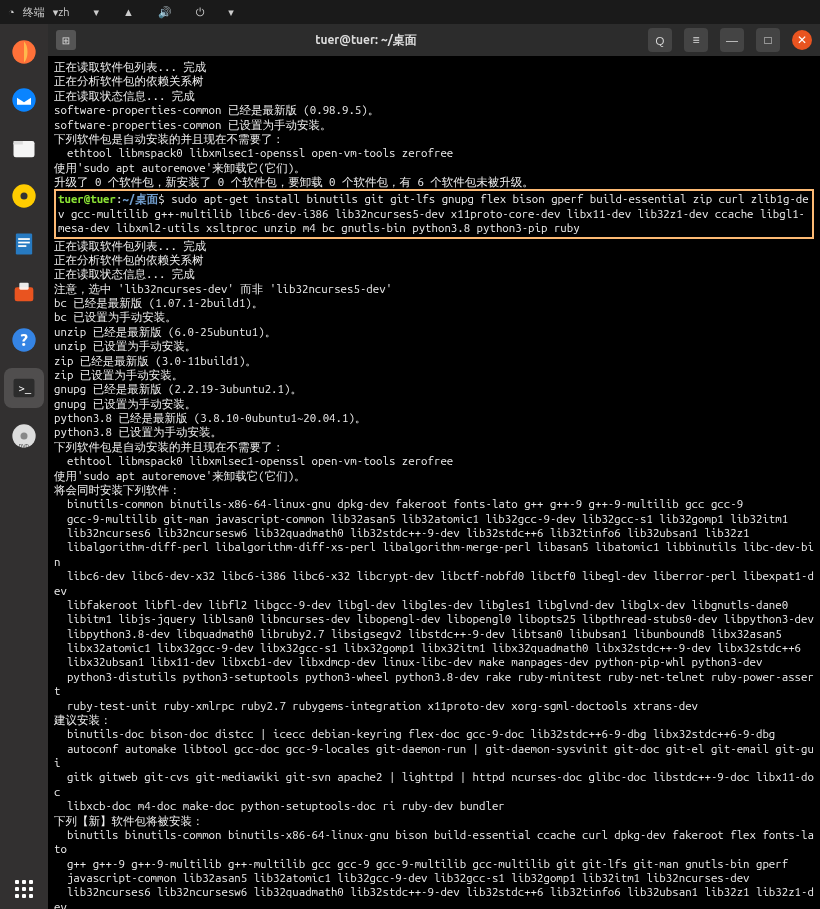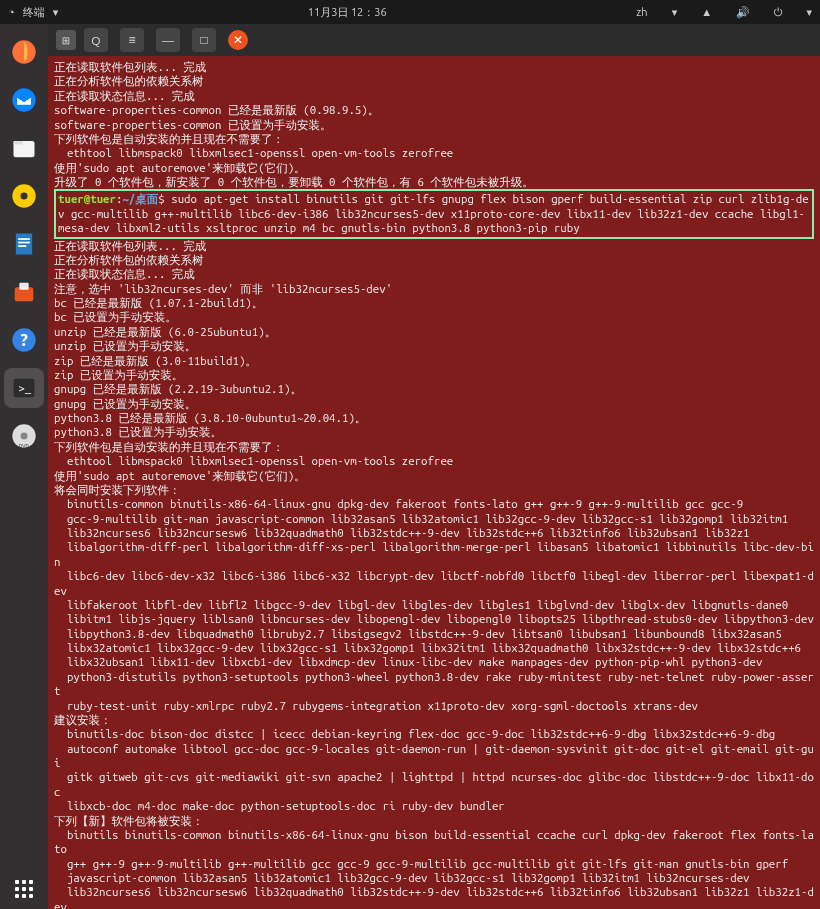--- a/index.html
+++ b/index.html
@@ -87,48 +87,47 @@
   background: #444;
   display: flex;
   align-items: center;
   justify-content: center;
   cursor: pointer;
   color: #ddd;
 }
 .win-btn.close { background: #e95420; color: #fff; border-radius: 50%; width: 20px; height: 20px; }
 .terminal {
   flex: 1;
-  background: #7f1d1d;
+  background: #000000;
   color: #eee;
   padding: 4px 6px;
   font-size: 11.5px;
   line-height: 1.25;
   overflow: hidden;
   white-space: pre-wrap;
   word-break: break-all;
 }
 .term-green { color: #8ae234; font-weight: bold; }
 .term-blue { color: #729fcf; font-weight: bold; }
 .term-white { color: #eee; }
 .highlight-red {
-  border: 2px solid #86efac;
+  border: 2px solid #fdba74;
   padding: 1px 2px;
   display: block;
 }
 </style>
 </head>
 <body>
 
 <div class="topbar">
   <div class="topbar-left">
     <span>◔</span>
     <span>终端</span>
     <span>▾</span>
   </div>
-  <div class="topbar-center">11月3日 12：36</div>
   <div class="topbar-right">
     <span>zh</span>
     <span>▾</span>
     <span>▲</span>
     <span>🔊</span>
     <span>⏻</span>
     <span>▾</span>
   </div>
 </div>
 
@@ -203,20 +202,21 @@
           <span></span>
           <span></span>
           <span></span>
         </div>
     </div>
   </div>
 
   <div class="window">
     <div class="titlebar">
       <div class="titlebar-icon">⊞</div>
+      <div class="titlebar-title">tuer@tuer: ~/桌面</div>
       <div class="titlebar-controls">
         <div class="win-btn">Q</div>
         <div class="win-btn">≡</div>
         <div class="win-btn">—</div>
         <div class="win-btn">□</div>
         <div class="win-btn close">✕</div>
       </div>
     </div>
 
     <div class="terminal"><div id="term-content"><div class="term-white">正在读取软件包列表... 完成</div><div class="term-white">正在分析软件包的依赖关系树</div><div class="term-white">正在读取状态信息... 完成</div><div class="term-white">software-properties-common 已经是最新版 (0.98.9.5)。</div><div class="term-white">software-properties-common 已设置为手动安装。</div><div class="term-white">下列软件包是自动安装的并且现在不需要了：</div><div class="term-white">  ethtool libmspack0 libxmlsec1-openssl open-vm-tools zerofree</div><div class="term-white">使用'sudo apt autoremove'来卸载它(它们)。</div><div class="term-white">升级了 0 个软件包，新安装了 0 个软件包，要卸载 0 个软件包，有 6 个软件包未被升级。</div><div class="highlight-red"><span class="term-green">tuer@tuer</span><span class="term-white">:</span><span class="term-blue">~/桌面</span><span class="term-white">$ sudo apt-get install binutils git git-lfs gnupg flex bison gperf build-essential zip curl zlib1g-dev gcc-multilib g++-multilib libc6-dev-i386 lib32ncurses5-dev x11proto-core-dev libx11-dev lib32z1-dev ccache libgl1-mesa-dev libxml2-utils xsltproc unzip m4 bc gnutls-bin python3.8 python3-pip ruby</span></div><div class="term-white">正在读取软件包列表... 完成</div><div class="term-white">正在分析软件包的依赖关系树</div><div class="term-white">正在读取状态信息... 完成</div><div class="term-white">注意，选中 'lib32ncurses-dev' 而非 'lib32ncurses5-dev'</div><div class="term-white">bc 已经是最新版 (1.07.1-2build1)。</div><div class="term-white">bc 已设置为手动安装。</div><div class="term-white">unzip 已经是最新版 (6.0-25ubuntu1)。</div><div class="term-white">unzip 已设置为手动安装。</div><div class="term-white">zip 已经是最新版 (3.0-11build1)。</div><div class="term-white">zip 已设置为手动安装。</div><div class="term-white">gnupg 已经是最新版 (2.2.19-3ubuntu2.1)。</div><div class="term-white">gnupg 已设置为手动安装。</div><div class="term-white">python3.8 已经是最新版 (3.8.10-0ubuntu1~20.04.1)。</div><div class="term-white">python3.8 已设置为手动安装。</div><div class="term-white">下列软件包是自动安装的并且现在不需要了：</div><div class="term-white">  ethtool libmspack0 libxmlsec1-openssl open-vm-tools zerofree</div><div class="term-white">使用'sudo apt autoremove'来卸载它(它们)。</div><div class="term-white">将会同时安装下列软件：</div><div class="term-white">  binutils-common binutils-x86-64-linux-gnu dpkg-dev fakeroot fonts-lato g++ g++-9 g++-9-multilib gcc gcc-9</div><div class="term-white">  gcc-9-multilib git-man javascript-common lib32asan5 lib32atomic1 lib32gcc-9-dev lib32gcc-s1 lib32gomp1 lib32itm1</div><div class="term-white">  lib32ncurses6 lib32ncursesw6 lib32quadmath0 lib32stdc++-9-dev lib32stdc++6 lib32tinfo6 lib32ubsan1 lib32z1</div><div class="term-white">  libalgorithm-diff-perl libalgorithm-diff-xs-perl libalgorithm-merge-perl libasan5 libatomic1 libbinutils libc-dev-bin</div><div class="term-white">  libc6-dev libc6-dev-x32 libc6-i386 libc6-x32 libcrypt-dev libctf-nobfd0 libctf0 libegl-dev liberror-perl libexpat1-dev</div><div class="term-white">  libfakeroot libfl-dev libfl2 libgcc-9-dev libgl-dev libgles-dev libgles1 libglvnd-dev libglx-dev libgnutls-dane0</div><div class="term-white">  libitm1 libjs-jquery liblsan0 libncurses-dev libopengl-dev libopengl0 libopts25 libpthread-stubs0-dev libpython3-dev</div><div class="term-white">  libpython3.8-dev libquadmath0 libruby2.7 libsigsegv2 libstdc++-9-dev libtsan0 libubsan1 libunbound8 libx32asan5</div><div class="term-white">  libx32atomic1 libx32gcc-9-dev libx32gcc-s1 libx32gomp1 libx32itm1 libx32quadmath0 libx32stdc++-9-dev libx32stdc++6</div><div class="term-white">  libx32ubsan1 libx11-dev libxcb1-dev libxdmcp-dev linux-libc-dev make manpages-dev python-pip-whl python3-dev</div><div class="term-white">  python3-distutils python3-setuptools python3-wheel python3.8-dev rake ruby-minitest ruby-net-telnet ruby-power-assert</div><div class="term-white">  ruby-test-unit ruby-xmlrpc ruby2.7 rubygems-integration x11proto-dev xorg-sgml-doctools xtrans-dev</div><div class="term-white">建议安装：</div><div class="term-white">  binutils-doc bison-doc distcc | icecc debian-keyring flex-doc gcc-9-doc lib32stdc++6-9-dbg libx32stdc++6-9-dbg</div><div class="term-white">  autoconf automake libtool gcc-doc gcc-9-locales git-daemon-run | git-daemon-sysvinit git-doc git-el git-email git-gui</div><div class="term-white">  gitk gitweb git-cvs git-mediawiki git-svn apache2 | lighttpd | httpd ncurses-doc glibc-doc libstdc++-9-doc libx11-doc</div><div class="term-white">  libxcb-doc m4-doc make-doc python-setuptools-doc ri ruby-dev bundler</div><div class="term-white">下列【新】软件包将被安装：</div><div class="term-white">  binutils binutils-common binutils-x86-64-linux-gnu bison build-essential ccache curl dpkg-dev fakeroot flex fonts-lato</div><div class="term-white">  g++ g++-9 g++-9-multilib g++-multilib gcc gcc-9 gcc-9-multilib gcc-multilib git git-lfs git-man gnutls-bin gperf</div><div class="term-white">  javascript-common lib32asan5 lib32atomic1 lib32gcc-9-dev lib32gcc-s1 lib32gomp1 lib32itm1 lib32ncurses-dev</div><div class="term-white">  lib32ncurses6 lib32ncursesw6 lib32quadmath0 lib32stdc++-9-dev lib32stdc++6 lib32tinfo6 lib32ubsan1 lib32z1 lib32z1-dev</div></div></div>

